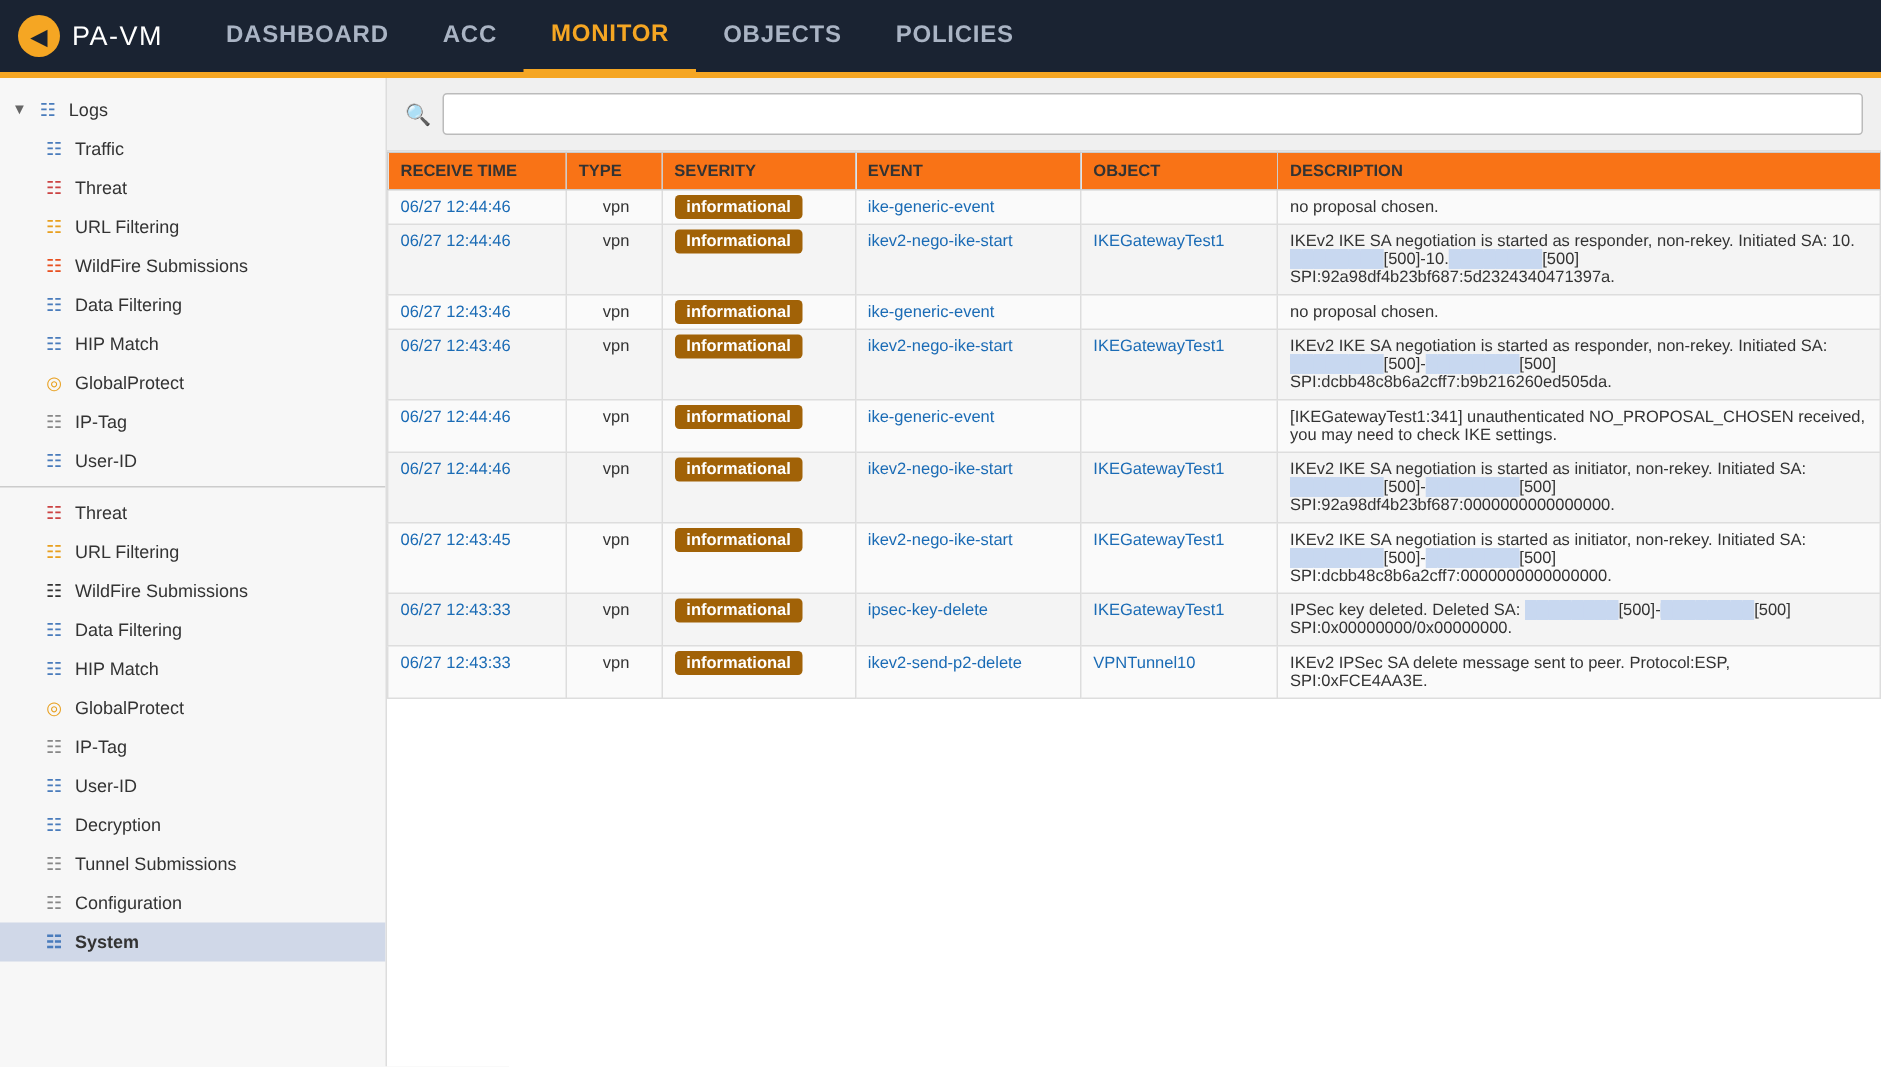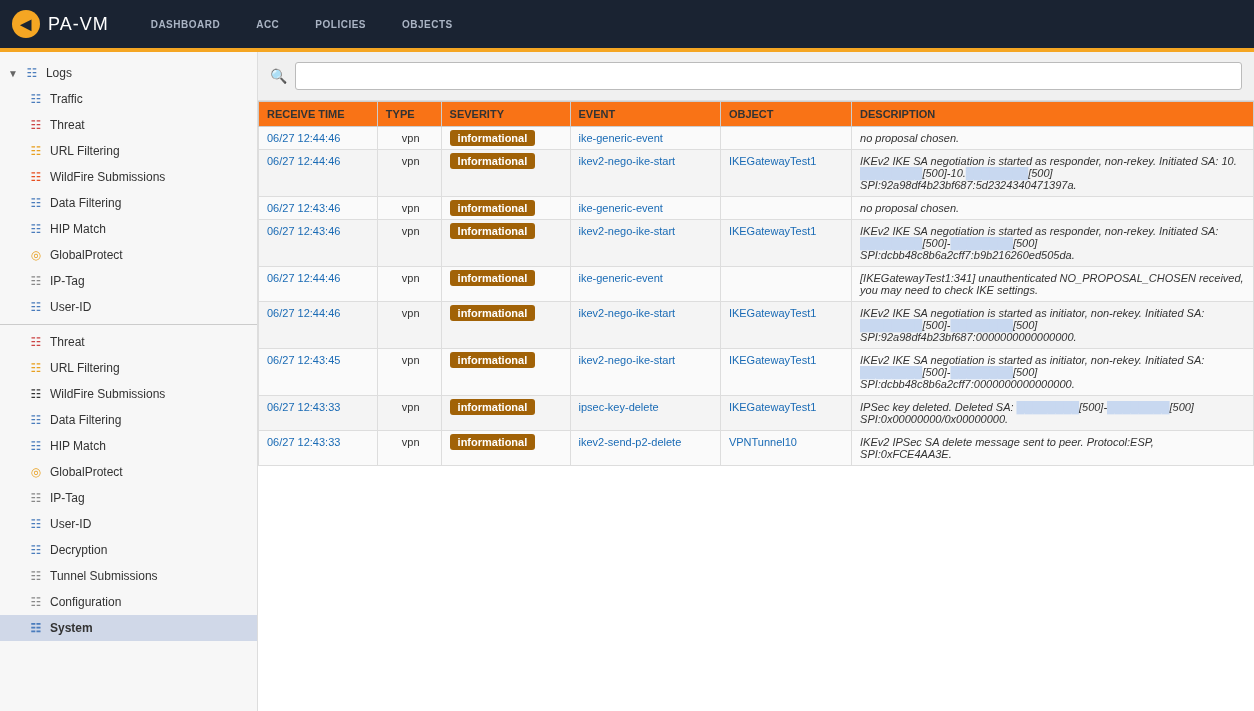--- a/index.html
+++ b/index.html
@@ -38,21 +38,21 @@
       display: flex;
       height: 100%;
       align-items: center;
     }
     .nav-item {
       color: #aab4c4;
       padding: 0 18px;
       height: 100%;
       display: flex;
       align-items: center;
-      font-size: 10px;
+      font-size: 16px;
       font-weight: bold;
       letter-spacing: 0.5px;
       cursor: pointer;
       text-transform: uppercase;
     }
     .nav-item.active {
       color: #f5a623;
       border-bottom: 2px solid #f5a623;
     }
 
@@ -189,21 +189,21 @@
       border-radius: 3px;
       font-size: 11px;
       font-weight: bold;
       white-space: nowrap;
     }
 
     .time-cell { color: #1a6bb5; white-space: nowrap; font-size: 11px; }
     .type-cell { color: #333; padding-left: 24px; }
     .event-cell { color: #1a6bb5; white-space: nowrap; }
     .object-cell { color: #1a6bb5; white-space: nowrap; }
-    .desc-cell { color: #333; max-width: 320px; font-style: italic; }
+    .desc-cell { color: #333; max-width: 320px; }
 
     
     .highlight-blur {
       background: #c8d8f0;
       color: #c8d8f0;
       border-radius: 2px;
       display: inline-block;
       min-width: 60px;
     }
 
@@ -219,22 +219,23 @@
 <body>
 
 <div class="top-nav">
   <div class="logo-area">
     <div class="logo-icon">◀</div>
     <span class="logo-text">PA-VM</span>
   </div>
   <div class="nav-items">
     <div class="nav-item">DASHBOARD</div>
     <div class="nav-item">ACC</div>
+    <div class="nav-item active">MONITOR</div>
+    <div class="nav-item">OBJECTS</div>
     <div class="nav-item">POLICIES</div>
-    <div class="nav-item">OBJECTS</div>
   </div>
 </div>
 
 <div class="yellow-bar"></div>
 
 <div class="content-area">
 
   <div class="sidebar">
 
     <div class="sidebar-section">

